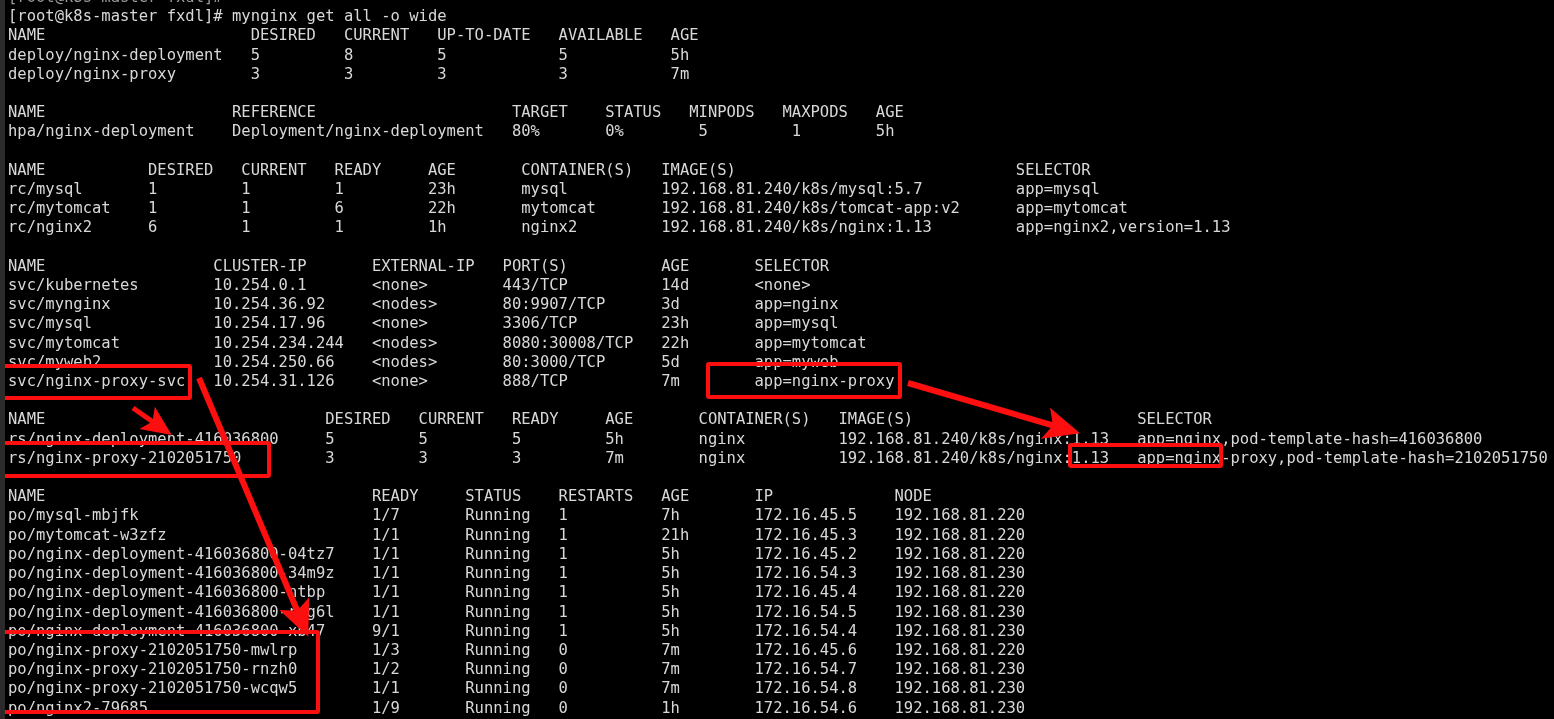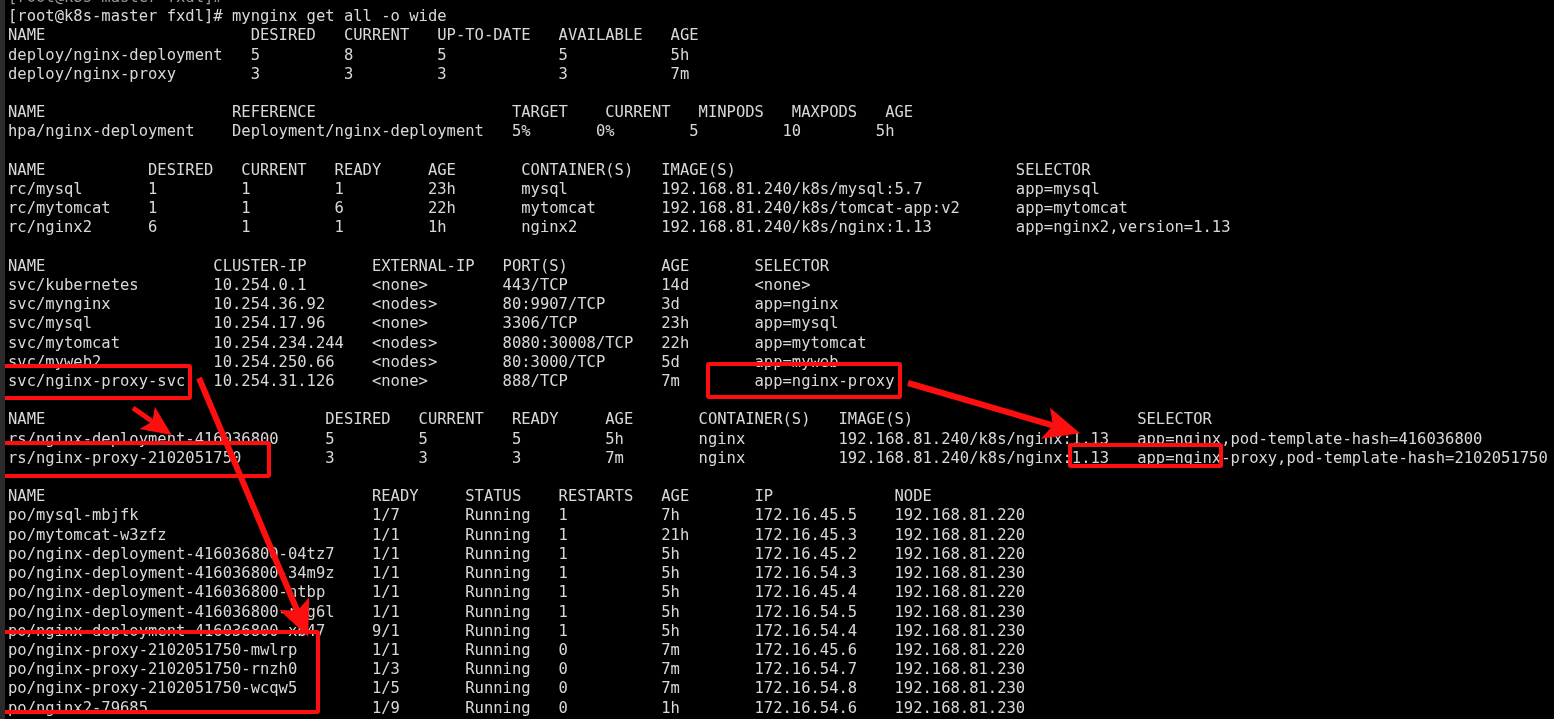--- a/index.html
+++ b/index.html
@@ -20,22 +20,22 @@
 <div id="term">
 
   <div class="edge"></div>
 
   <pre class="screen" id="screen" style="top: -12px;"><span class="clipped">[root@k8s-master fxdl]#</span>
 <span>[root@k8s-master fxdl]# mynginx get all -o wide</span>
 <span>NAME                      DESIRED   CURRENT   UP-TO-DATE   AVAILABLE   AGE</span>
 <span>deploy/nginx-deployment   5         8         5            5           5h</span>
 <span>deploy/nginx-proxy        3         3         3            3           7m</span>
 <span></span>
-<span>NAME                    REFERENCE                     TARGET    CURRENT   MINPODS   MAXPODS   AGE</span>
-<span>hpa/nginx-deployment    Deployment/nginx-deployment   5%       0%        5         10        5h</span>
+<span>NAME                    REFERENCE                     TARGET    STATUS   MINPODS   MAXPODS   AGE</span>
+<span>hpa/nginx-deployment    Deployment/nginx-deployment   80%       0%        5         1        5h</span>
 <span></span>
 <span>NAME           DESIRED   CURRENT   READY     AGE       CONTAINER(S)   IMAGE(S)                              SELECTOR</span>
 <span>rc/mysql       1         1         1         23h       mysql          192.168.81.240/k8s/mysql:5.7          app=mysql</span>
 <span>rc/mytomcat    1         1         6         22h       mytomcat       192.168.81.240/k8s/tomcat-app:v2      app=mytomcat</span>
 <span>rc/nginx2      6         1         1         1h        nginx2         192.168.81.240/k8s/nginx:1.13         app=nginx2,version=1.13</span>
 <span></span>
 <span>NAME                  CLUSTER-IP       EXTERNAL-IP   PORT(S)          AGE       SELECTOR</span>
 <span>svc/kubernetes        10.254.0.1       &lt;none&gt;        443/TCP          14d       &lt;none&gt;</span>
 <span>svc/mynginx           10.254.36.92     &lt;nodes&gt;       80:9907/TCP      3d        app=nginx</span>
 <span>svc/mysql             10.254.17.96     &lt;none&gt;        3306/TCP         23h       app=mysql</span>
@@ -48,23 +48,23 @@
 <span>rs/nginx-proxy-2102051750         3         3         3         7m        nginx          192.168.81.240/k8s/nginx:1.13   app=nginx-proxy,pod-template-hash=2102051750</span>
 <span></span>
 <span>NAME                                   READY     STATUS    RESTARTS   AGE       IP             NODE</span>
 <span>po/mysql-mbjfk                         1/7       Running   1          7h        172.16.45.5    192.168.81.220</span>
 <span>po/mytomcat-w3zfz                      1/1       Running   1          21h       172.16.45.3    192.168.81.220</span>
 <span>po/nginx-deployment-416036800-04tz7    1/1       Running   1          5h        172.16.45.2    192.168.81.220</span>
 <span>po/nginx-deployment-416036800-34m9z    1/1       Running   1          5h        172.16.54.3    192.168.81.230</span>
 <span>po/nginx-deployment-416036800-ntbp     1/1       Running   1          5h        172.16.45.4    192.168.81.220</span>
 <span>po/nginx-deployment-416036800-rng6l    1/1       Running   1          5h        172.16.54.5    192.168.81.230</span>
 <span>po/nginx-deployment-416036800-xb47     9/1       Running   1          5h        172.16.54.4    192.168.81.230</span>
-<span>po/nginx-proxy-2102051750-mwlrp        1/1       Running   0          7m        172.16.45.6    192.168.81.220</span>
-<span>po/nginx-proxy-2102051750-rnzh0        1/3       Running   0          7m        172.16.54.7    192.168.81.230</span>
-<span>po/nginx-proxy-2102051750-wcqw5        1/5       Running   0          7m        172.16.54.8    192.168.81.230</span>
+<span>po/nginx-proxy-2102051750-mwlrp        1/3       Running   0          7m        172.16.45.6    192.168.81.220</span>
+<span>po/nginx-proxy-2102051750-rnzh0        1/2       Running   0          7m        172.16.54.7    192.168.81.230</span>
+<span>po/nginx-proxy-2102051750-wcqw5        1/1       Running   0          7m        172.16.54.8    192.168.81.230</span>
 <span>po/nginx2-79685                        1/9       Running   0          1h        172.16.54.6    192.168.81.230</span>
 <span class="clipped">[root@k8s-master fxdl]# </span></pre>
 
   <div class="rbox" style="left:-6px; top:364px; width:198px; height:36px;"></div>
 
   <div class="rbox" style="left:706px; top:362px; width:196px; height:37px;"></div>
 
   <div class="rbox" style="left:-6px; top:441px; width:277px; height:37px;"></div>
 
   <div class="rbox" style="left:1068px; top:443px; width:155px; height:25px;"></div>

